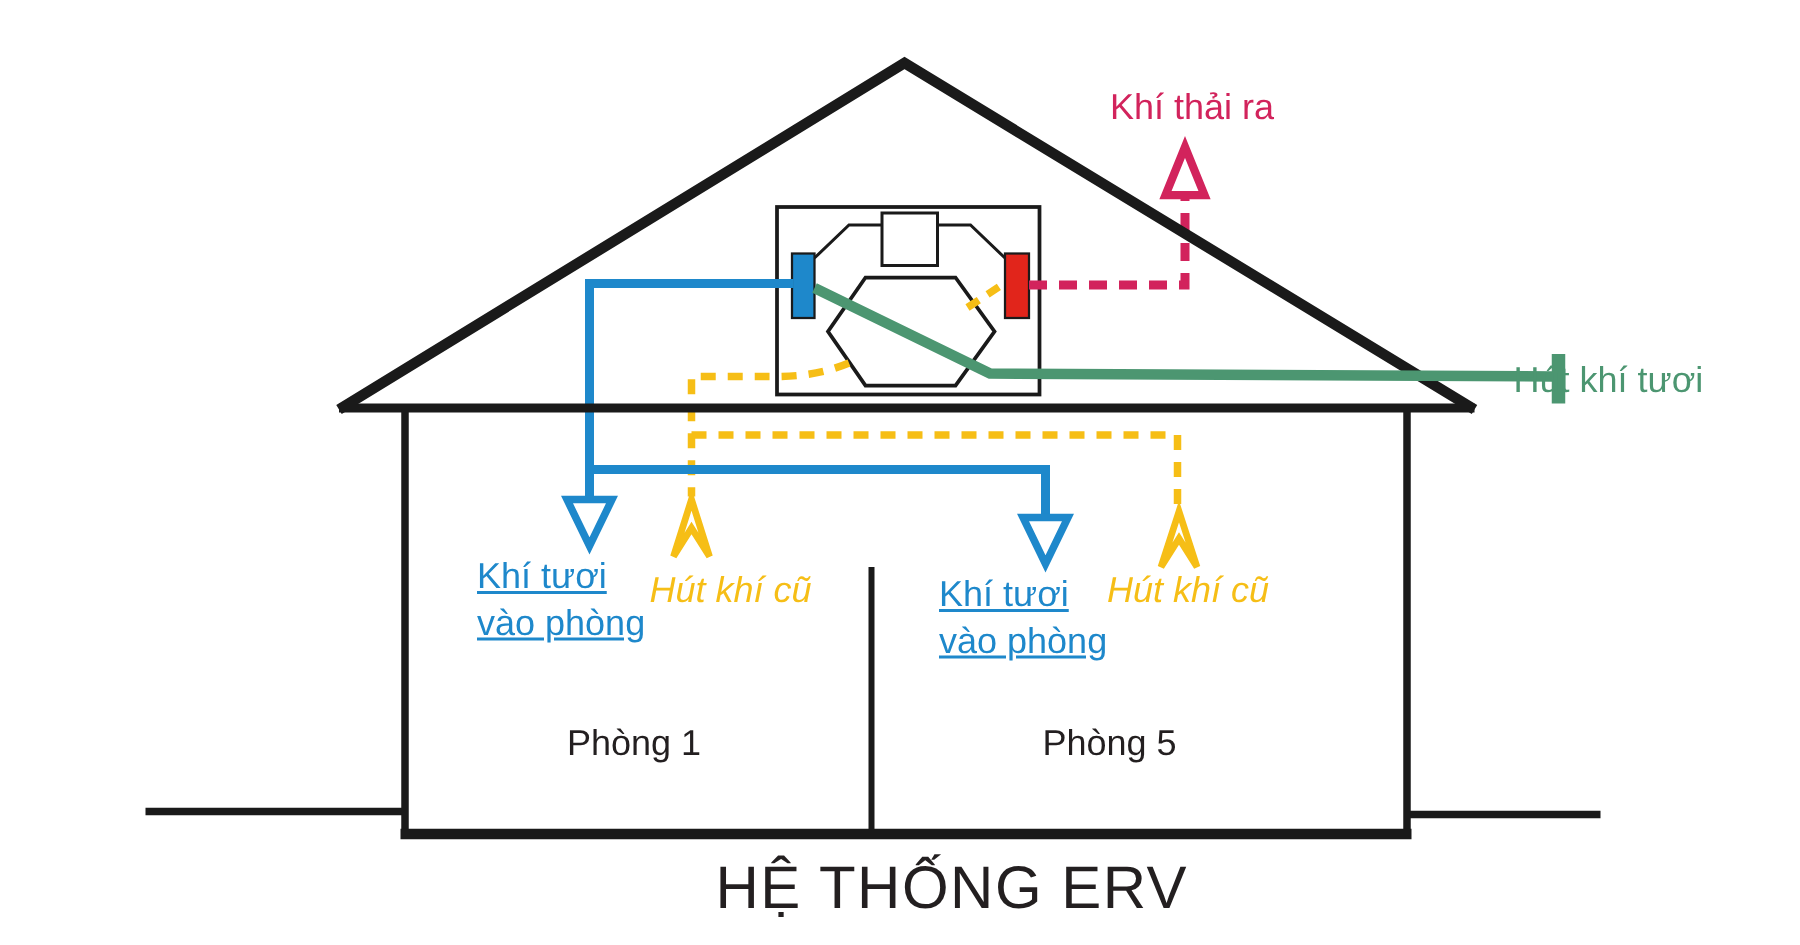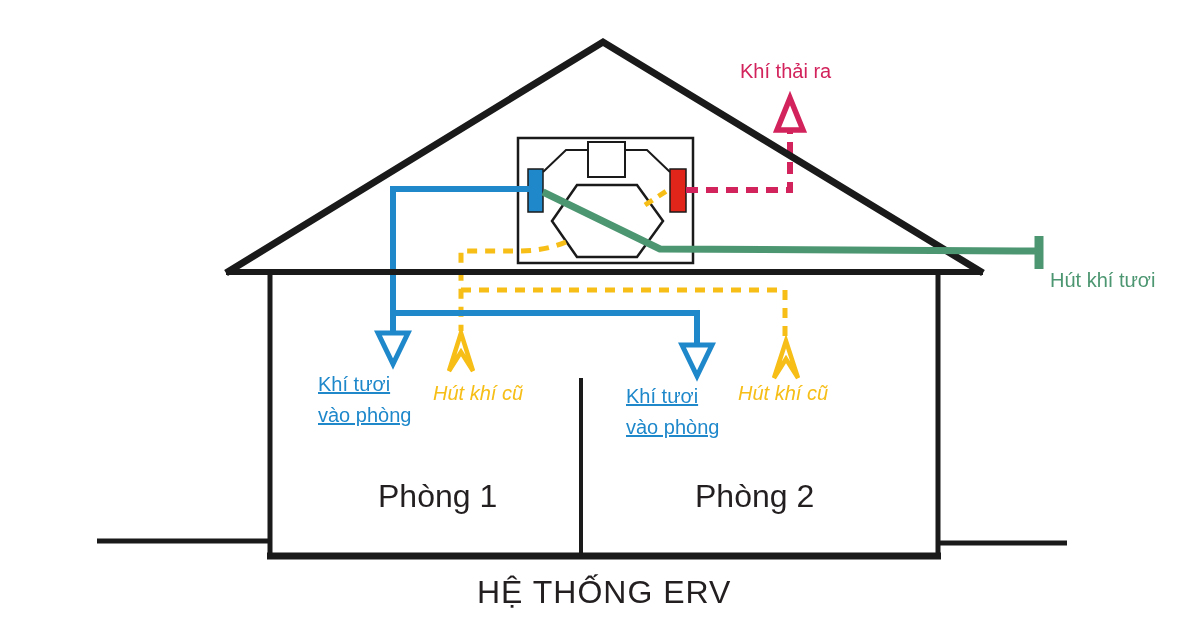--- a/index.html
+++ b/index.html
@@ -3,27 +3,27 @@
 <meta charset="utf-8">
 <style>
   html,body{margin:0;padding:0;}
   body{
     width:1200px;height:630px;position:relative;background:#ffffff;
     font-family:"Liberation Sans","DejaVu Sans",sans-serif;
     overflow:hidden;
   }
   #stage{position:absolute;left:0;top:0;width:1200px;height:630px;}
   svg{position:absolute;left:0;top:0;}
-  .label{position:absolute;white-space:nowrap;font-size:20px;line-height:31px;}
+  .label{position:absolute;white-space:nowrap;font-size:24px;line-height:31px;}
   .c-blue{color:var(--fresh-air-blue);text-decoration:underline;}
   .c-yellow{color:var(--extract-yellow);font-style:italic;}
   .c-crimson{color:var(--exhaust-crimson);}
   .c-green{color:var(--intake-green);}
-  .room-label{position:absolute;white-space:nowrap;font-size:32px;line-height:40px;color:var(--text-dark);}
-  .title{position:absolute;white-space:nowrap;font-size:32px;line-height:48px;color:var(--text-dark);letter-spacing:1px;}
+  .room-label{position:absolute;white-space:nowrap;font-size:24px;line-height:40px;color:var(--text-dark);}
+  .title{position:absolute;white-space:nowrap;font-size:40px;line-height:48px;color:var(--text-dark);letter-spacing:1px;}
   
   .ln-black{stroke:var(--line-black);fill:none;}
   .pipe-blue{stroke:var(--fresh-air-blue);fill:none;}
   .pipe-yellow{stroke:var(--extract-yellow);fill:none;}
   .pipe-crimson{stroke:var(--exhaust-crimson);fill:none;}
   .pipe-green{stroke:var(--intake-green);fill:none;}
   .arrow-blue{fill:#ffffff;stroke:var(--fresh-air-blue);}
   .arrow-yellow{fill:#ffffff;stroke:var(--extract-yellow);}
   .arrow-crimson{fill:#ffffff;stroke:var(--exhaust-crimson);}
   .coil-blue{fill:var(--fresh-air-blue);stroke:var(--line-black);}
@@ -80,35 +80,35 @@
       <polygon class="arrow-blue" points="378,333 408,333 393,364" stroke-width="5"></polygon>
       <polygon class="arrow-blue" points="682,345 712,345 697,376" stroke-width="5"></polygon>
       <polygon class="arrow-crimson" points="777,130 803,130 790,98" stroke-width="5.5"></polygon>
       <path class="arrow-yellow" d="M461,333 L449,371 L461,352 L473,371 Z" stroke-width="4.5"></path>
       <path class="arrow-yellow" d="M786,341 L774,378 L786,359 L798,378 Z" stroke-width="4.5"></path>
     </g>
   </svg>
 
   <div class="label c-crimson" style="left:740px;top:56px;">Khí thải ra</div>
 
-  <div class="label c-green" style="left:1050px;top:238px;margin-top:27px;">Hút khí tươi</div>
+  <div class="label c-green" style="left:1009px;top:238px;">Hút khí tươi</div>
 
   <div class="label c-blue" style="left:318px;top:369px;">
     <div>Khí tươi</div>
     <div>vào phòng</div>
   </div>
 
   <div class="label c-yellow" style="left:433px;top:378px;">Hút khí cũ</div>
 
   <div class="label c-blue" style="left:626px;top:381px;">
     <div>Khí tươi</div>
     <div>vào phòng</div>
   </div>
 
   <div class="label c-yellow" style="left:738px;top:378px;">Hút khí cũ</div>
 
   <div class="room-label" style="left:378px;top:476px;">Phòng 1</div>
 
-  <div class="room-label" style="left:695px;top:476px;">Phòng 2</div>
+  <div class="room-label" style="left:695px;top:476px;">Phòng 5</div>
 
   <div class="title" style="left:477px;top:568px;">HỆ THỐNG ERV</div>
 
 </div>
 
 </body></html>

